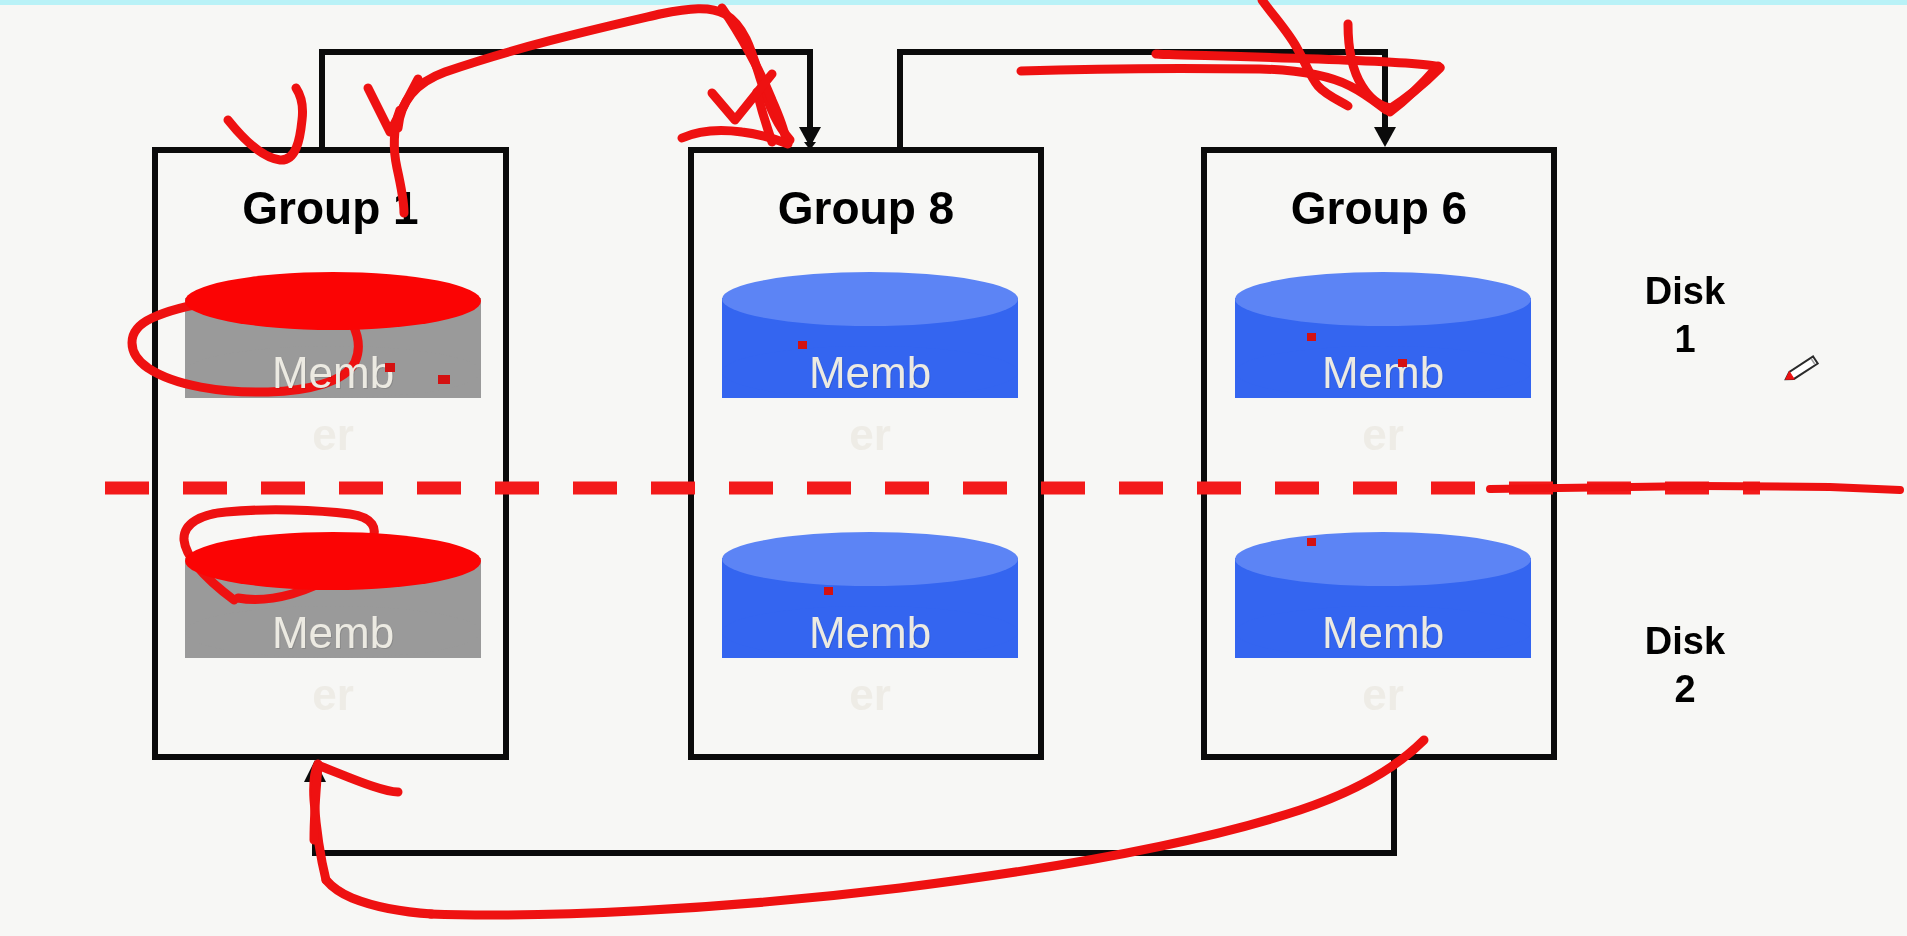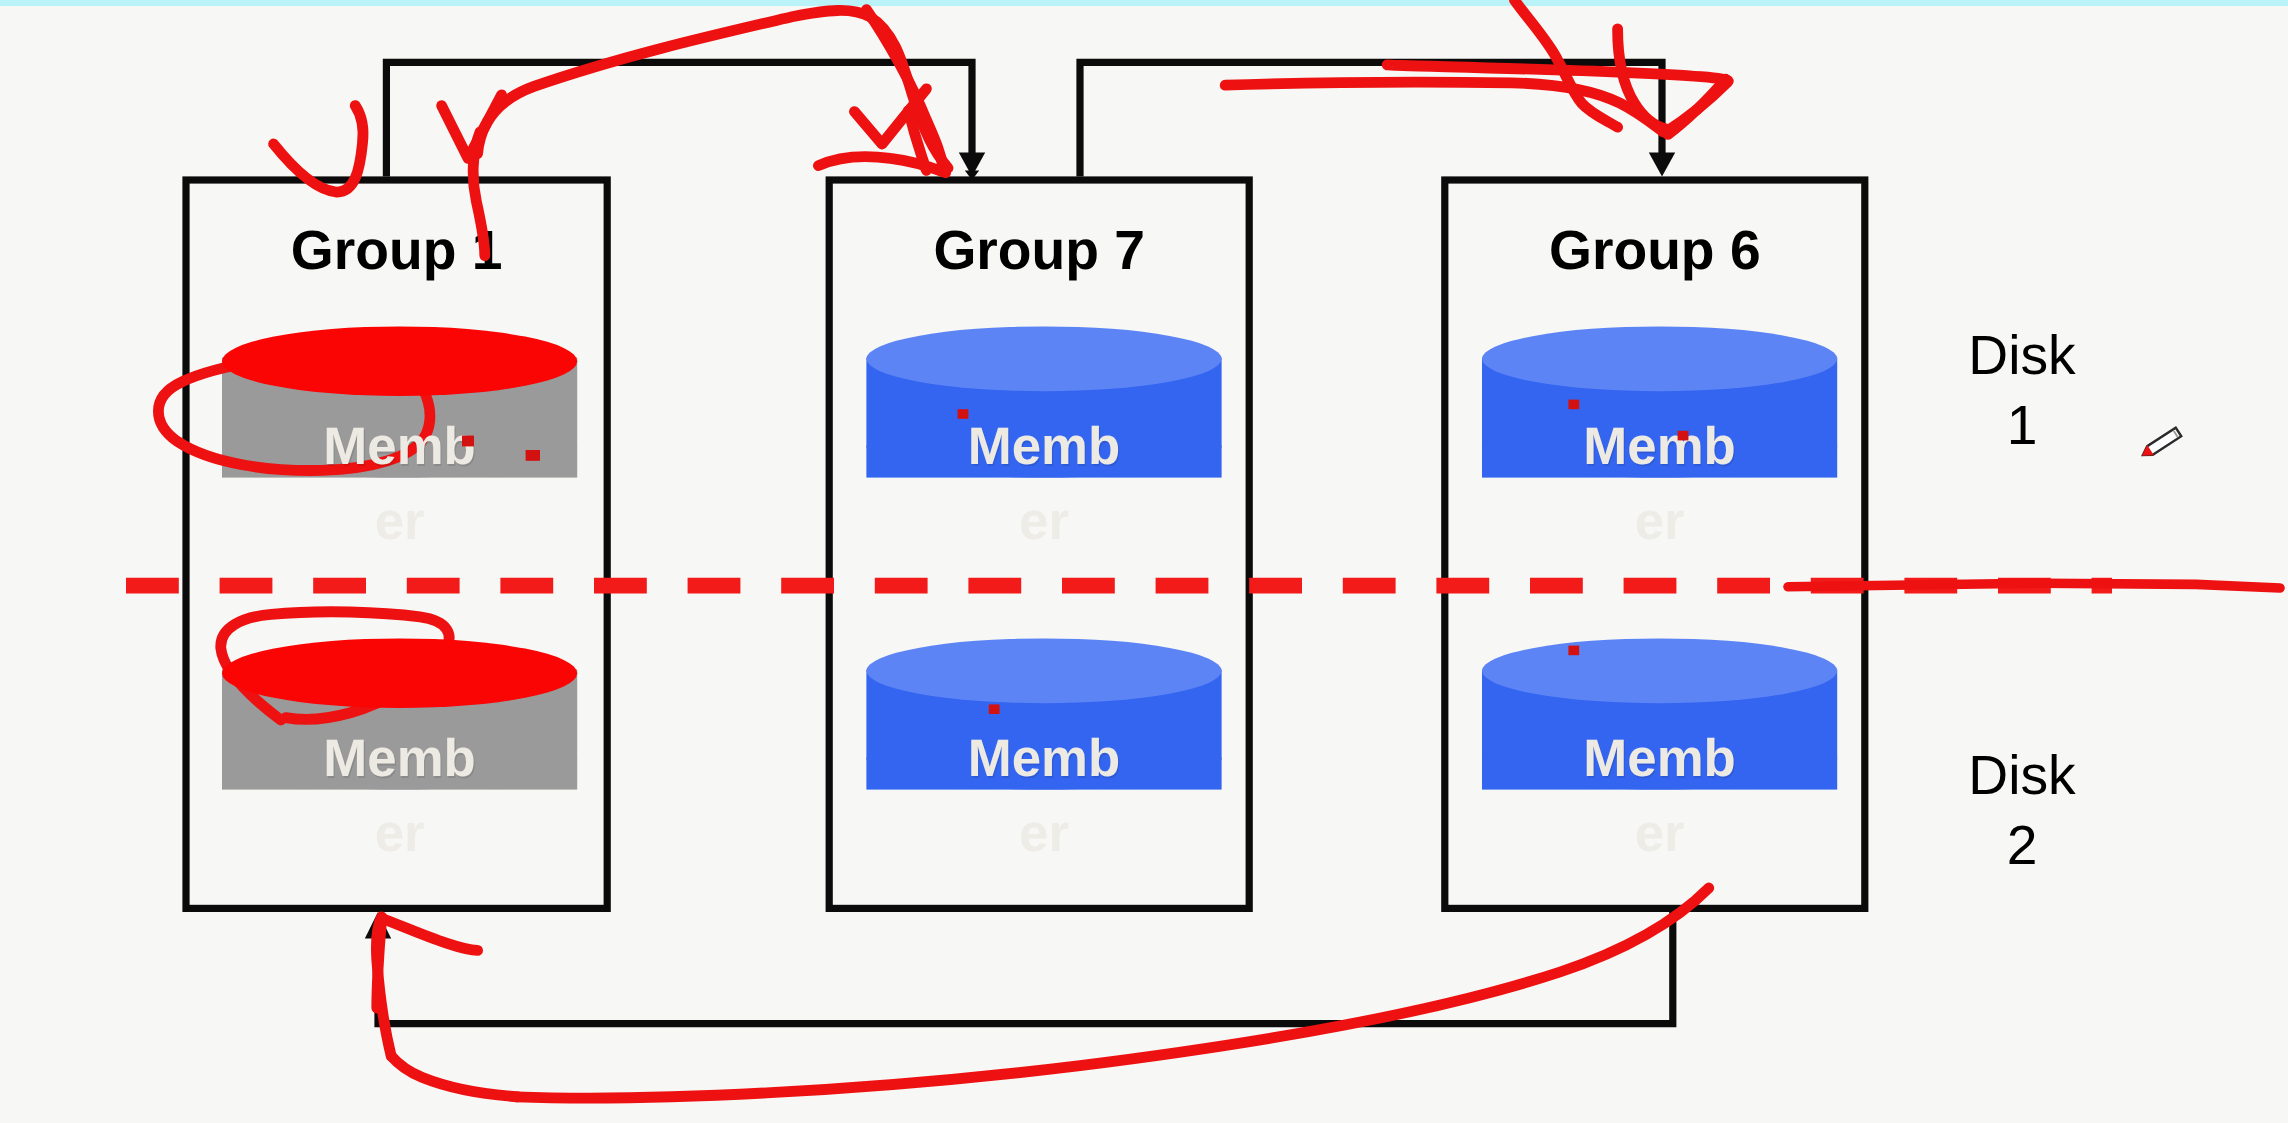--- a/index.html
+++ b/index.html
@@ -84,21 +84,21 @@
     height: 54px;
     border-radius: 50%;
   }
   .cyl .label {
     position: absolute;
     left: 0;
     right: 0;
     top: 76px;
     text-align: center;
     font-size: 44px;
-    font-weight: bold;
+    font-weight: normal;
     color: #eceae2;
     text-shadow: 1px 1px 0 rgba(0,0,0,0.10);
     z-index: 6;
     white-space: nowrap;
   }
   .cyl .label-overflow {
     position: absolute;
     left: 0;
     right: 0;
     top: 138px;
@@ -124,22 +124,22 @@
   .speck {
     position: absolute;
     background: #d41111;
     z-index: 7;
   }
 
   
   .disk-label {
     position: absolute;
     text-align: center;
-    font-size: 46px;
-    font-weight: normal;
+    font-size: 38px;
+    font-weight: bold;
     color: #000000;
     line-height: 1.25;
     white-space: nowrap;
   }
 
   
   #pen-cursor {
     position: absolute;
   }
 </style>
@@ -172,21 +172,21 @@
       <path d="M 1394 760 L 1394 853 L 315 853 L 315 782" fill="none" stroke="#0b0b0b" stroke-width="6"></path>
       <path d="M 304 782 L 315 760 L 326 782 Z" fill="#0b0b0b"></path>
     </g>
   </svg>
 
   <div class="group-box" style="left:152px; top:147px; width:357px; height:613px;">
     <div class="group-title" style="top:28px;">Group 1</div>
   </div>
 
   <div class="group-box" style="left:688px; top:147px; width:356px; height:613px;">
-    <div class="group-title" style="top:28px;">Group 7</div>
+    <div class="group-title" style="top:28px;">Group 8</div>
   </div>
 
   <div class="group-box" style="left:1201px; top:147px; width:356px; height:613px;">
     <div class="group-title" style="top:28px;">Group 6</div>
   </div>
 
   <div class="cyl gray" style="left:185px; top:272px;">
     <div class="label-overflow">er</div>
     <div class="body"></div>
     <div class="bottom-cap"></div>

